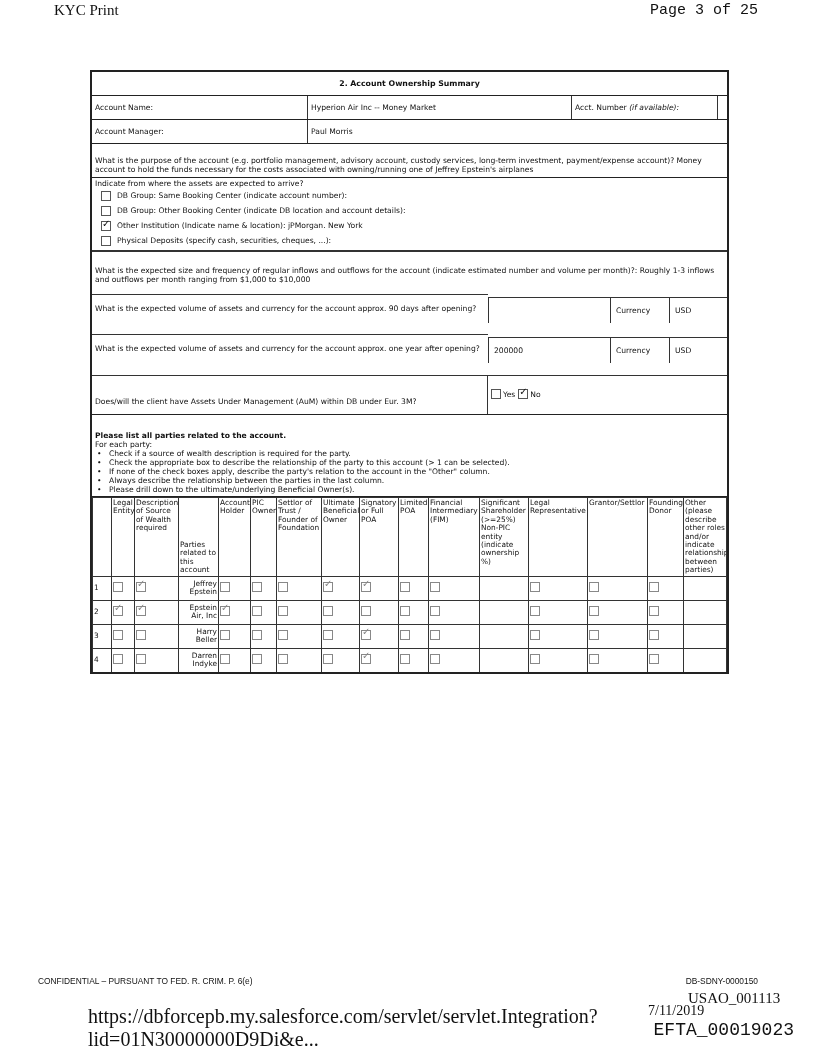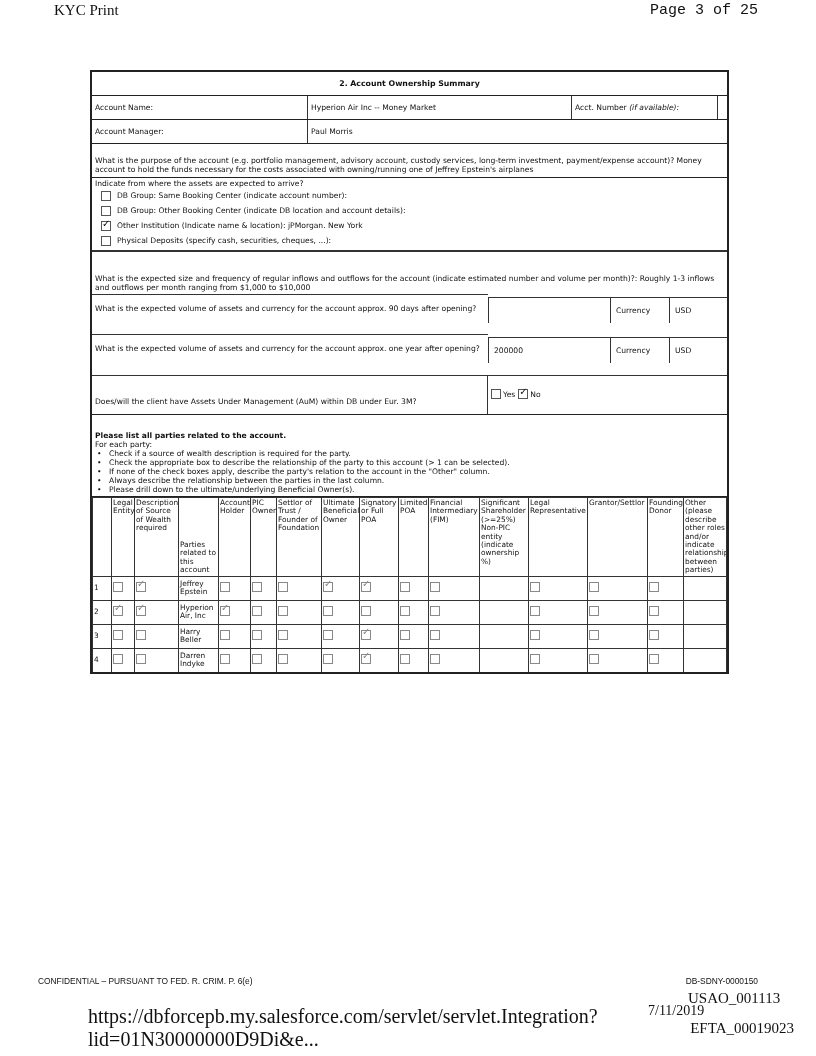--- a/index.html
+++ b/index.html
@@ -16,21 +16,21 @@
   .kv-row .c { display: flex; align-items: center; padding-left: 3px; border-right: 1px solid #333; }
   .kv-row .c:last-child { border-right: none; }
   .italic { font-style: italic; }
 
   .purpose { padding: 12px 3px 3px 3px; border-bottom: 1px solid #222; }
   .assets { padding: 1px 3px 2px 3px; border-bottom: 2px solid #333; }
   .asset-opt { display: flex; align-items: center; height: 15px; padding-left: 6px; }
   .cb { display: inline-block; width: 10px; height: 10px; border: 1px solid #555; margin-right: 6px; position: relative; background: #fff; }
   .cb.checked::after { content: "✓"; position: absolute; left: 0px; top: -3px; font-size: 10px; font-weight: bold; color: #111; }
 
-  .inflow { padding: 22px 3px 2px 3px; height: 43px; position: relative; }
+  .inflow { padding: 14px 3px 2px 3px; height: 43px; position: relative; }
   .inflow-line { position: absolute; left: 0; width: 396px; bottom: 0; border-bottom: 1px solid #333; }
 
   .vol-row { display: flex; height: 40px; position: relative; }
   .vol-q { width: 396px; padding: 9px 3px 9px 3px; position: relative; }
   .vol-q .line { position: absolute; left: 0; right: 0; bottom: 0; border-bottom: 1px solid #333; }
   .vol-box { display: flex; border-top: 1px solid #333; border-left: 1px solid #333; height: 26px; margin-top: 2px; flex: 1; }
   .vol-box div { display: flex; align-items: center; padding-left: 5px; border-right: 1px solid #333; }
   .vol-box div:last-child { border-right: none; }
 
   .aum-row { display: flex; height: 40px; border-top: 1px solid #333; border-bottom: 1px solid #222; }
@@ -42,30 +42,30 @@
   .parties-intro { padding: 16px 3px 2px 3px; border-bottom: 1px solid #222; }
   .parties-intro b { font-weight: bold; }
   .bullet { display: flex; }
   .bullet .dot { width: 14px; padding-left: 2px; }
 
   table.parties { border-collapse: collapse; width: 100%; table-layout: fixed; font-size: 7.4px; line-height: 8.4px; }
   table.parties th, table.parties td { border: 1px solid #333; vertical-align: top; text-align: left; font-weight: normal; padding: 1px 1px; overflow: hidden; }
   table.parties td { height: 24px; vertical-align: middle; }
   table.parties td .cb { margin: 0; border-color: #888; }
   table.parties td .cb.checked::after { color: #888; font-weight: normal; }
-  table.parties td.name { text-align: left; line-height: 8.6px; }
+  table.parties td.name { text-align: right; line-height: 8.6px; }
   table.parties th.bottom { vertical-align: bottom; }
   table.parties tr:last-child td { border-bottom: none; }
 
   .footer-conf { position: absolute; left: 38px; top: 976px; font-family: "Liberation Sans", sans-serif; font-size: 8.4px; }
   .footer-bates { position: absolute; right: 58px; top: 976px; font-family: "Liberation Sans", sans-serif; font-size: 8.4px; }
   .footer-url { position: absolute; left: 88px; top: 1005px; font-family: Liberation Serif, serif; font-size: 20px; }
   .footer-usao { position: absolute; left: 688px; top: 990px; font-family: "Liberation Serif", serif; font-size: 15px; }
   .footer-date { position: absolute; left: 648px; top: 1003px; font-family: "Liberation Serif", serif; font-size: 14px; }
-  .footer-efta { position: absolute; right: 22px; top: 1020px; font-family: Liberation Serif, serif; font-size: 15px; }
+  .footer-efta { position: absolute; right: 22px; top: 1020px; font-family: Liberation Mono, monospace; font-size: 18px; }
 </style>
 </head>
 <body>
 
 <div class="hdr-left">KYC Print</div>
 <div class="hdr-right">Page 3 of 25</div>
 
 <div class="form">
   <div class="title-row">2. Account Ownership Summary</div>
 
@@ -223,21 +223,21 @@
           <td></td>
           <td><span class="cb"></span></td>
           <td><span class="cb"></span></td>
           <td><span class="cb"></span></td>
           <td></td>
         </tr>
         <tr>
           <td>2</td>
           <td><span class="cb checked"></span></td>
           <td><span class="cb checked"></span></td>
-          <td class="name">Hyperion Air, Inc</td>
+          <td class="name">Epstein Air, Inc</td>
           <td><span class="cb checked"></span></td>
           <td><span class="cb"></span></td>
           <td><span class="cb"></span></td>
           <td><span class="cb"></span></td>
           <td><span class="cb"></span></td>
           <td><span class="cb"></span></td>
           <td><span class="cb"></span></td>
           <td></td>
           <td><span class="cb"></span></td>
           <td><span class="cb"></span></td>

